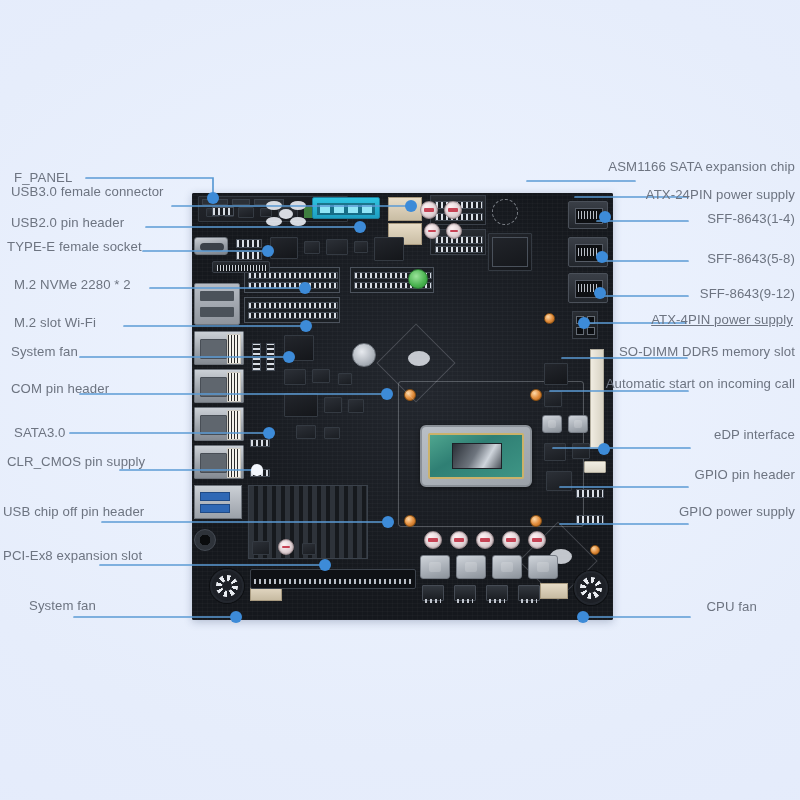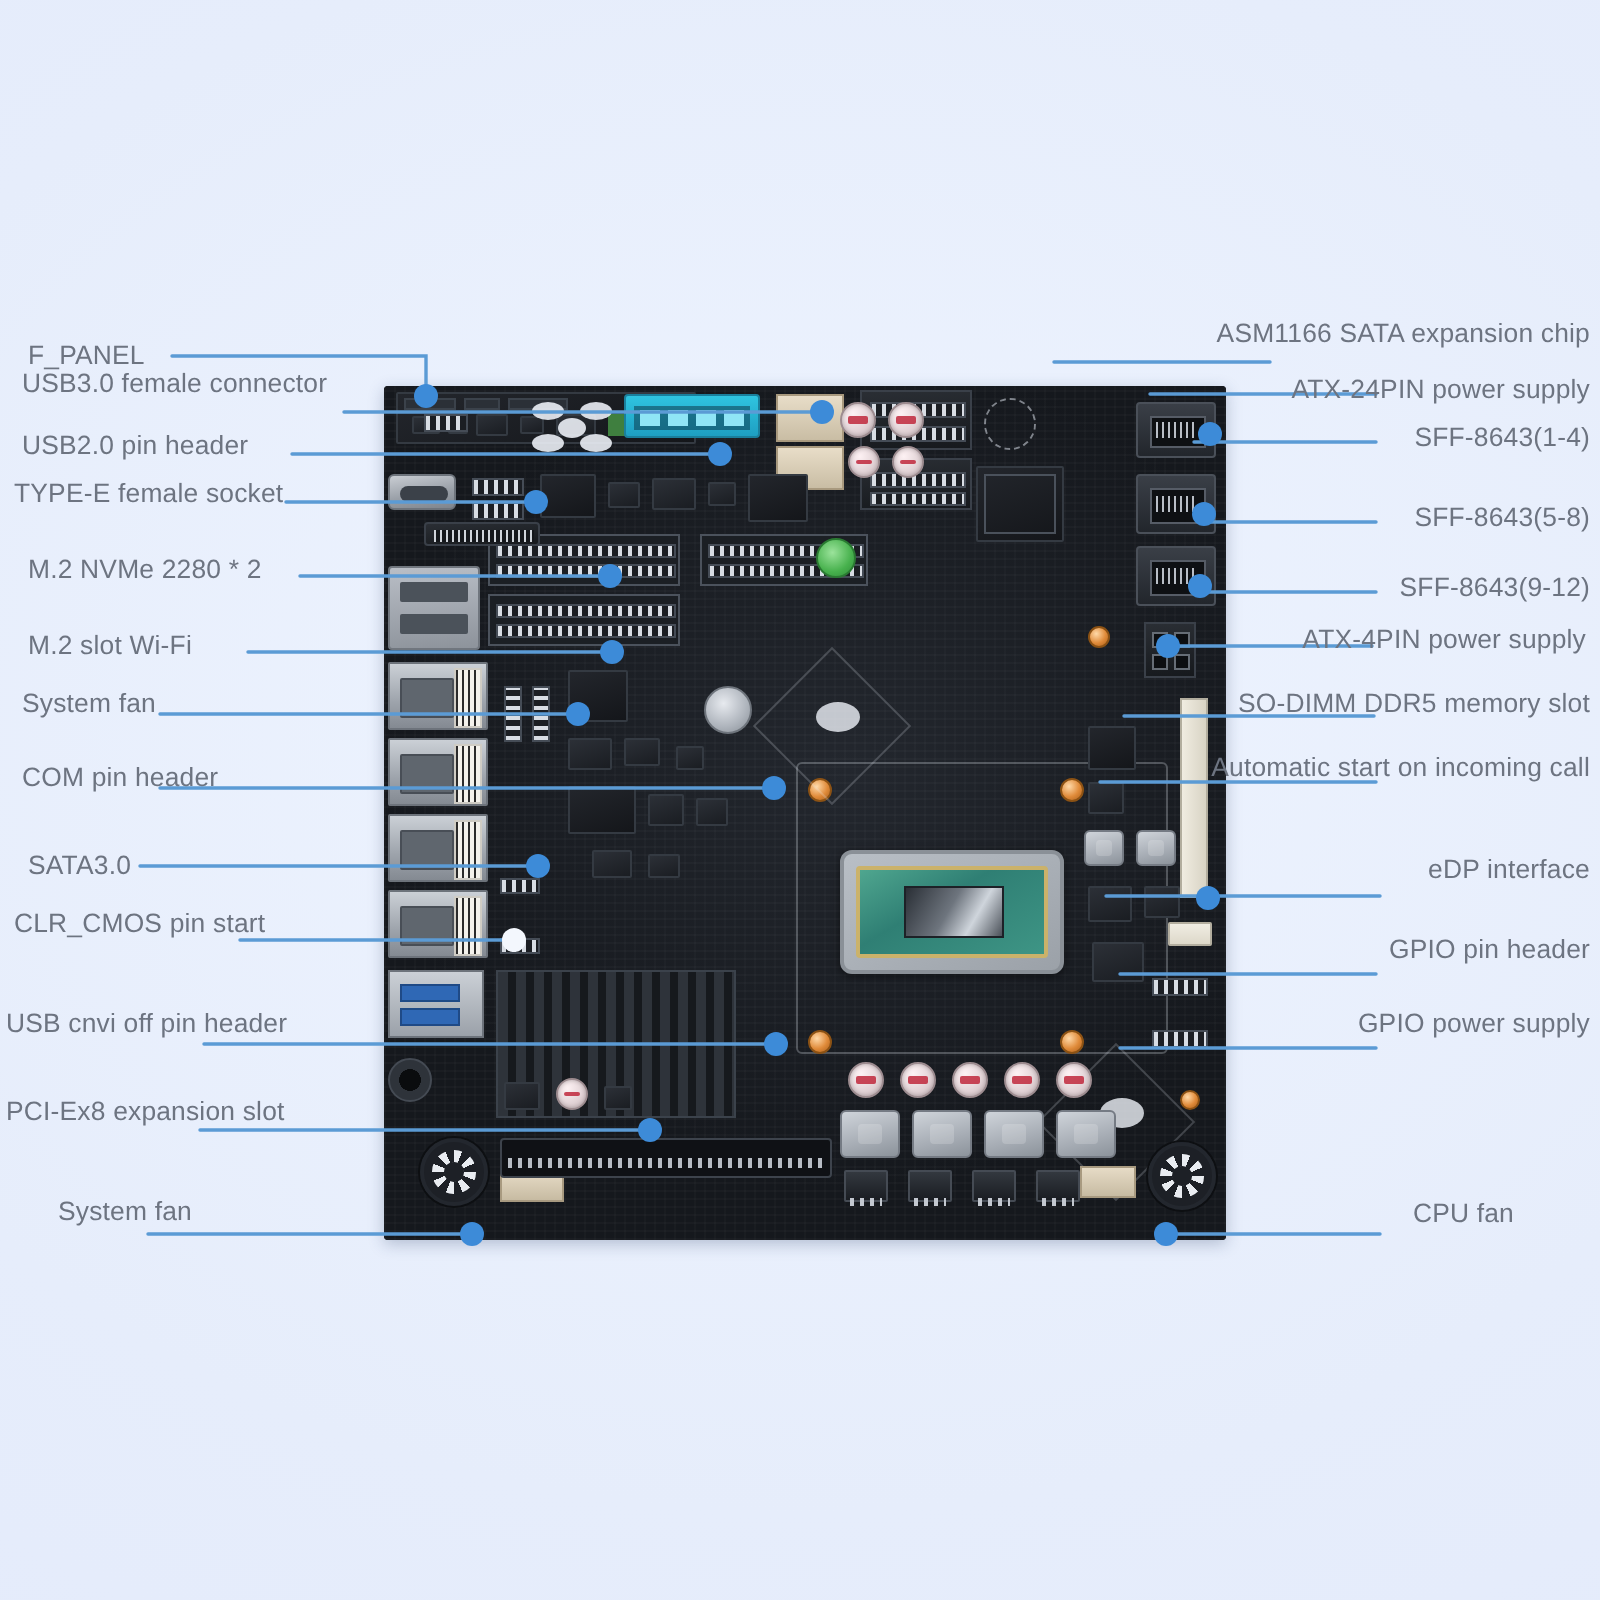--- a/index.html
+++ b/index.html
@@ -464,33 +464,33 @@
   <div>
     <div class="lbl" style="left:14px;top:171px;">F_PANEL</div>
     <div class="lbl" style="left:11px;top:185px;">USB3.0 female connector</div>
     <div class="lbl" style="left:11px;top:216px;">USB2.0 pin header</div>
     <div class="lbl" style="left:7px;top:240px;">TYPE-E female socket</div>
     <div class="lbl" style="left:14px;top:278px;">M.2 NVMe 2280 * 2</div>
     <div class="lbl" style="left:14px;top:316px;">M.2 slot Wi-Fi</div>
     <div class="lbl" style="left:11px;top:345px;">System fan</div>
     <div class="lbl" style="left:11px;top:382px;">COM pin header</div>
     <div class="lbl" style="left:14px;top:426px;">SATA3.0</div>
-    <div class="lbl" style="left:7px;top:455px;">CLR_CMOS pin start</div>
-    <div class="lbl" style="left:3px;top:505px;">USB cnvi off pin header</div>
+    <div class="lbl" style="left:7px;top:455px;">CLR_CMOS pin supply</div>
+    <div class="lbl" style="left:3px;top:505px;">USB chip off pin header</div>
     <div class="lbl" style="left:3px;top:549px;">PCI-Ex8 expansion slot</div>
     <div class="lbl" style="left:29px;top:599px;">System fan</div>
   </div>
 
   <div>
     <div class="lbl r" style="left:795px;top:160px;">ASM1166 SATA expansion chip</div>
     <div class="lbl r" style="left:795px;top:188px;">ATX-24PIN power supply</div>
     <div class="lbl r" style="left:795px;top:212px;">SFF-8643(1-4)</div>
     <div class="lbl r" style="left:795px;top:252px;">SFF-8643(5-8)</div>
     <div class="lbl r" style="left:795px;top:287px;">SFF-8643(9-12)</div>
-    <div class="lbl r" style="left:793px;top:313px;">ATX-4PIN power supply</div>
+    <div class="lbl r" style="left:793px;top:313px;text-decoration:underline;">ATX-4PIN power supply</div>
     <div class="lbl r" style="left:795px;top:345px;">SO-DIMM DDR5 memory slot</div>
     <div class="lbl r" style="left:795px;top:377px;">Automatic start on incoming call</div>
     <div class="lbl r" style="left:795px;top:428px;">eDP interface</div>
     <div class="lbl r" style="left:795px;top:468px;">GPIO pin header</div>
     <div class="lbl r" style="left:795px;top:505px;">GPIO power supply</div>
     <div class="lbl r" style="left:757px;top:600px;">CPU fan</div>
   </div>
 
 </div>
 

